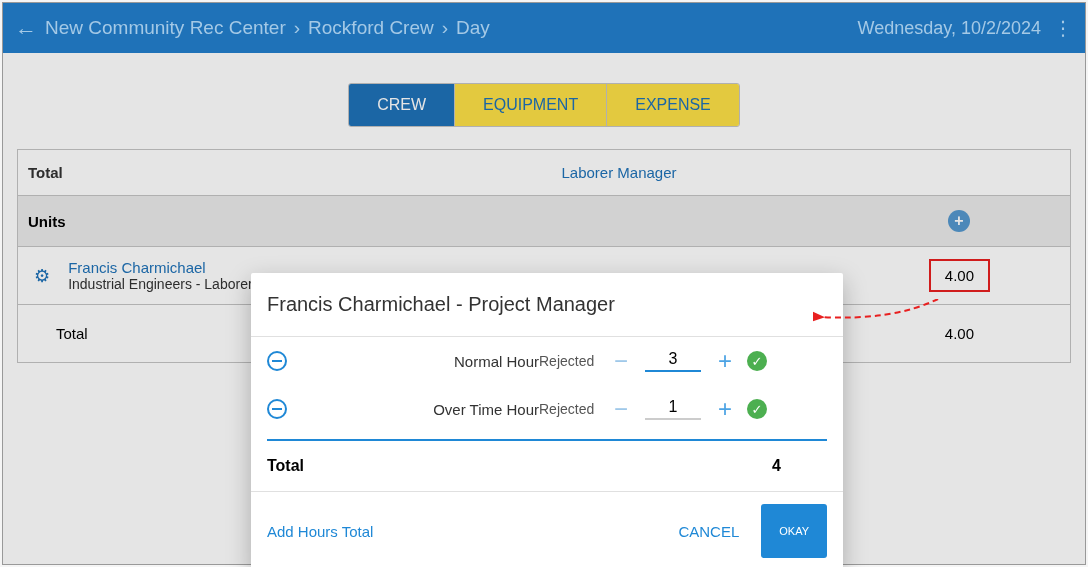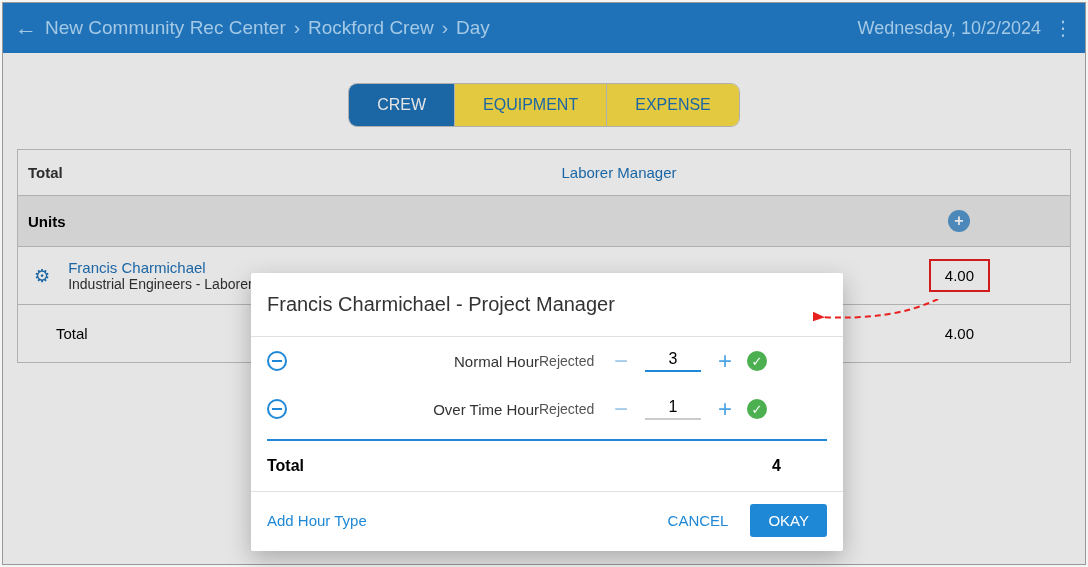--- a/index.html
+++ b/index.html
@@ -69,21 +69,21 @@
       padding: 30px 14px 0 14px;
     }
     .tab-group {
       display: flex;
       justify-content: center;
       margin-bottom: 22px;
     }
     .tab-container {
       display: flex;
       border: 1px solid #c5c5c5;
-      border-radius: 9px;
+      border-radius: 3px;
       overflow: hidden;
       text-align: center;
     }
     .tab {
       padding: 12px 28px;
       font-size: 16px;
       font-weight: 500;
       cursor: pointer;
       background: #fde047;
       color: #1f72b8;
@@ -269,22 +269,22 @@
       margin-left: auto;
       color: #1f88d6;
       font-size: 15px;
       font-weight: 500;
       cursor: pointer;
       margin-right: 22px;
     }
     .okay-btn {
       background: #1f88d6;
       color: #fff;
-      padding: 8px 18px;
-      font-size: 15px;
+      padding: 21px 18px;
+      font-size: 11px;
       font-weight: 500;
       border-radius: 3px;
       cursor: pointer;
     }
     
     .annotation-arrow {
       position: absolute;
       top: 296px;
       left: 810px;
       width: 130px;
@@ -366,21 +366,21 @@
     </div>
 
     <div class="modal-divider"></div>
 
     <div class="modal-total-row">
       <span class="mlabel">Total</span>
       <span class="mval">4</span>
     </div>
 
     <div class="modal-footer">
-      <span class="add-hours-link">Add Hour Type</span>
+      <span class="add-hours-link">Add Hours Total</span>
       <span class="cancel-btn">CANCEL</span>
       <span class="okay-btn">OKAY</span>
     </div>
   </div>
 
   <svg class="annotation-arrow" viewBox="0 0 130 30">
     <defs>
       <marker id="ah" markerWidth="10" markerHeight="8" refX="2" refY="4" orient="auto">
         <polygon points="10 0, 0 4, 10 8" fill="#e82020"></polygon>
       </marker>

